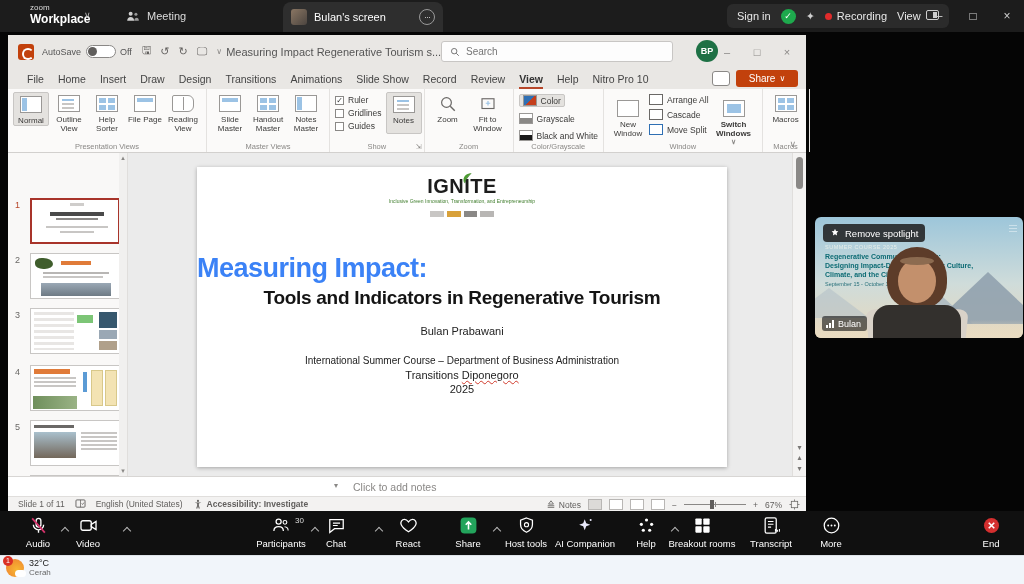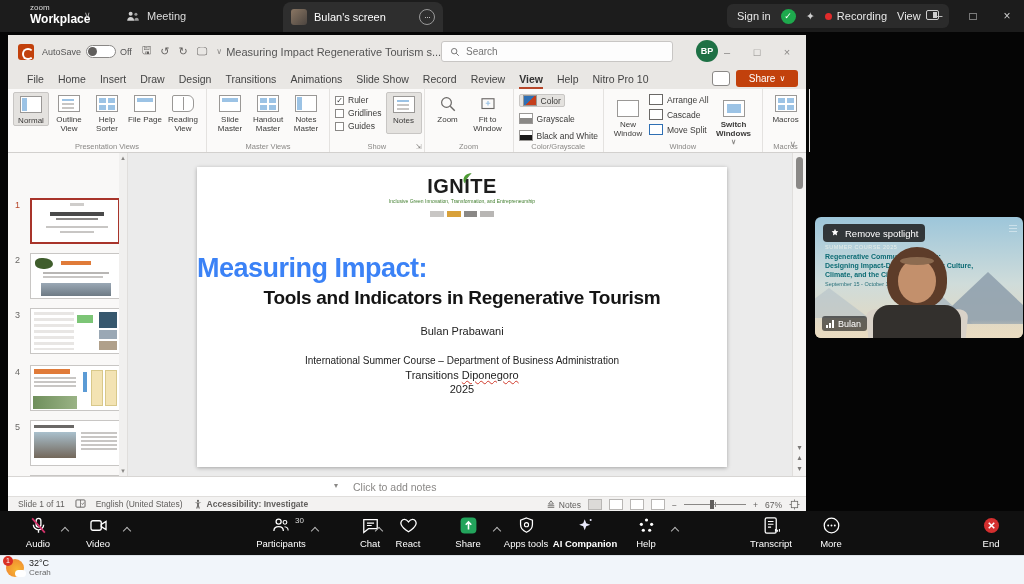--- a/index.html
+++ b/index.html
@@ -553,42 +553,42 @@
   <div class="tbi" style="left:14px;width:48px;">
     <svg width="19" height="19" viewBox="0 0 24 24">
         <rect x="9" y="3" width="6" height="11" rx="3" fill="none" stroke="#fff" stroke-width="1.7"></rect>
         <path d="M5.5 11a6.5 6.5 0 0 0 13 0M12 17.5V21" fill="none" stroke="#fff" stroke-width="1.7"></path>
         <line x1="4" y1="3" x2="20" y2="21" stroke="#d6336c" stroke-width="2.2"></line>
       </svg>
     <span class="lbl">Audio</span>
   </div>
   <span class="chev-up" style="left:62px;"></span>
 
-  <div class="tbi" style="left:74px;width:48px;">
+  <div class="tbi" style="left:64px;width:48px;">
     <svg width="19" height="19" viewBox="0 0 24 24">
         <rect x="2.5" y="6" width="13" height="12" rx="2.5" fill="none" stroke="#fff" stroke-width="1.7"></rect>
         <path d="M15.5 13.5l6 3.5V7l-6 3.5z" fill="none" stroke="#fff" stroke-width="1.7"></path>
       </svg>
     <span class="lbl">Video</span>
   </div>
   <span class="chev-up" style="left:124px;"></span>
 
   <div class="tbi" style="left:243px;width:76px;">
     <svg width="20" height="19" viewBox="0 0 24 24">
         <circle cx="9" cy="7" r="3.2" fill="none" stroke="#fff" stroke-width="1.6"></circle>
         <path d="M3 19c0-3.5 2.6-5.6 6-5.6s6 2.1 6 5.6" fill="none" stroke="#fff" stroke-width="1.6"></path>
         <circle cx="17" cy="8" r="2.4" fill="none" stroke="#fff" stroke-width="1.4"></circle>
         <path d="M16.5 13.6c2.7.2 4.5 2 4.5 4.6" fill="none" stroke="#fff" stroke-width="1.4"></path>
       </svg>
     <span class="pbadge" style="left:52px;top:0;">30</span>
     <span class="lbl">Participants</span>
   </div>
   <span class="chev-up" style="left:312px;"></span>
 
-  <div class="tbi" style="left:348px;width:44px;text-align:center;">
+  <div class="tbi" style="left:314px;width:44px;text-align:center;">
     <svg width="19" height="19" viewBox="0 0 24 24">
         <path d="M3.5 4.5h17v11.5H9.5l-6 4.8z" fill="none" stroke="#fff" stroke-width="1.6"></path>
         <path d="M7.5 9h9M7.5 12h6" stroke="#fff" stroke-width="1.4"></path>
       </svg>
     <span class="lbl">Chat</span>
   </div>
   <span class="chev-up" style="left:376px;"></span>
 
   <div class="tbi" style="left:386px;width:44px;">
     <svg width="19" height="19" viewBox="0 0 24 24">
@@ -604,43 +604,52 @@
       </svg>
     <span class="lbl">Share</span>
   </div>
   <span class="chev-up" style="left:494px;"></span>
 
   <div class="tbi" style="left:492px;width:68px;">
     <svg width="19" height="19" viewBox="0 0 24 24">
         <path d="M12 2.5l7.5 2.7v5.6c0 4.8-3.1 8-7.5 9.7-4.4-1.7-7.5-4.9-7.5-9.7V5.2z" fill="none" stroke="#fff" stroke-width="1.6"></path>
         <circle cx="12" cy="11" r="2.6" fill="none" stroke="#fff" stroke-width="1.4"></circle>
       </svg>
-    <span class="lbl">Apps tools</span>
-  </div>
-
-  <div class="tbi" style="left:544px;width:82px;font-weight:bold;">
+    <span class="lbl">Host tools</span>
+  </div>
+
+  <div class="tbi" style="left:544px;width:82px;">
     <svg width="19" height="19" viewBox="0 0 24 24">
         <path d="M11 4l1.9 5.1L18 11l-5.1 1.9L11 18l-1.9-5.1L4 11l5.1-1.9z" fill="#e9e9fb"></path>
         <circle cx="18.5" cy="5" r="1.3" fill="#e9e9fb"></circle>
       </svg>
     <span class="lbl">AI Companion</span>
   </div>
 
   <div class="tbi" style="left:624px;width:44px;">
     <svg width="19" height="19" viewBox="0 0 24 24">
         <circle cx="12" cy="5" r="2" fill="#fff"></circle>
         <circle cx="5.5" cy="10.5" r="2" fill="#fff"></circle>
         <circle cx="18.5" cy="10.5" r="2" fill="#fff"></circle>
         <circle cx="8" cy="18" r="2" fill="#fff"></circle>
         <circle cx="16" cy="18" r="2" fill="#fff"></circle>
       </svg>
     <span class="lbl">Help</span>
   </div>
   <span class="chev-up" style="left:672px;"></span>
 
+  <div class="tbi" style="left:652px;width:100px;">
+    <svg width="19" height="19" viewBox="0 0 24 24">
+        <rect x="3" y="3" width="8" height="8" rx="1" fill="#fff"></rect>
+        <rect x="13" y="3" width="8" height="8" rx="1" fill="#fff"></rect>
+        <rect x="3" y="13" width="8" height="8" rx="1" fill="#fff"></rect>
+        <rect x="13" y="13" width="8" height="8" rx="1" fill="#fff"></rect>
+      </svg>
+    <span class="lbl">Breakout rooms</span>
+  </div>
 
   <div class="tbi" style="left:737px;width:68px;">
     <svg width="19" height="19" viewBox="0 0 24 24">
         <rect x="4" y="2.5" width="14" height="19" rx="2" fill="none" stroke="#fff" stroke-width="1.6"></rect>
         <path d="M7.5 7h7M7.5 10.5h7M7.5 14h4" stroke="#fff" stroke-width="1.4"></path>
         <path d="M17 16.5v3.5M19.5 17.5v2.5M22 16.5v3.5" stroke="#fff" stroke-width="1.3"></path>
       </svg>
     <span class="lbl">Transcript</span>
   </div>
 

